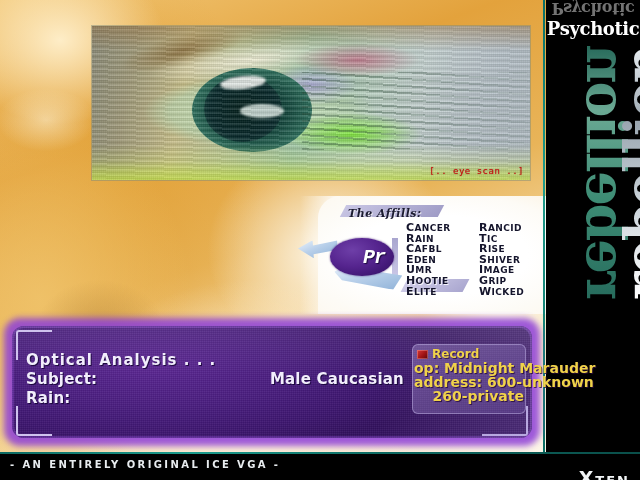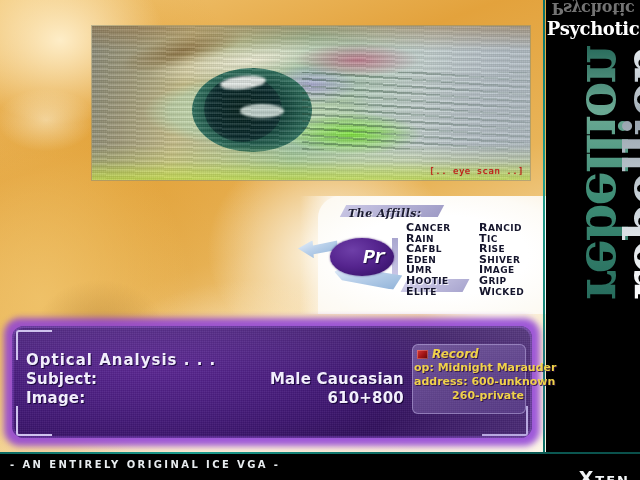--- a/index.html
+++ b/index.html
@@ -375,29 +375,28 @@
     z-index: 7;
   }
   #record-title {
     position: absolute; left: 432px; top: 347px;
     z-index: 7;
     font-family: "DejaVu Sans", sans-serif;
     font-weight: bold; font-size: 12px;
     color: #f0d24a;
     text-shadow: 1px 1px 0 rgba(40,10,60,.8);
     white-space: nowrap;
-    font-style: italic;
   }
   #record-lines {
     position: absolute; left: 414px; top: 361px;
     width: 110px;
     z-index: 7;
     text-align: right;
     font-family: "DejaVu Sans", sans-serif;
-    font-weight: bold; font-size: 11px;
+    font-weight: bold; font-size: 14px;
     line-height: 14px;
     color: #f0d24a;
     text-shadow: 1px 1px 0 rgba(40,10,60,.8);
   }
   #record-lines span { display: block; white-space: nowrap; }
 
   
   #bottom-bar {
     position: absolute; left: 0; top: 452px;
     width: 640px; height: 28px;
@@ -512,22 +511,21 @@
 
   <div id="analysis-text">
     <div id="row-title" class="analysis-row">
       <span>Optical Analysis . . .</span>
     </div>
     <div class="analysis-row">
       <span class="lbl">Subject:</span>
       <span class="val">Male Caucasian</span>
     </div>
     <div class="analysis-row">
-      <span class="lbl">Image:</span>
-      <span class="val">610+800</span>
+      <span class="lbl">Rain:</span>
     </div>
     <div class="analysis-row">
     </div>
   </div>
 
   <div id="record-panel"></div>
   <div id="record-flag"></div>
   <div id="record-title">Record</div>
   <div id="record-lines">
     <span>op: Midnight Marauder</span>

